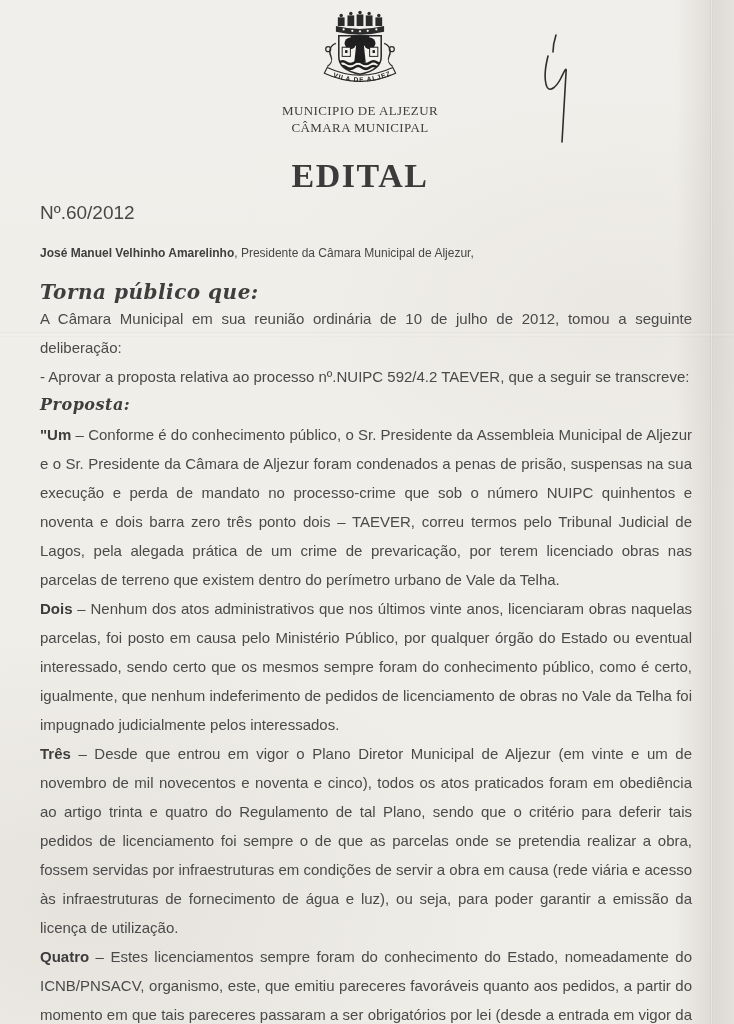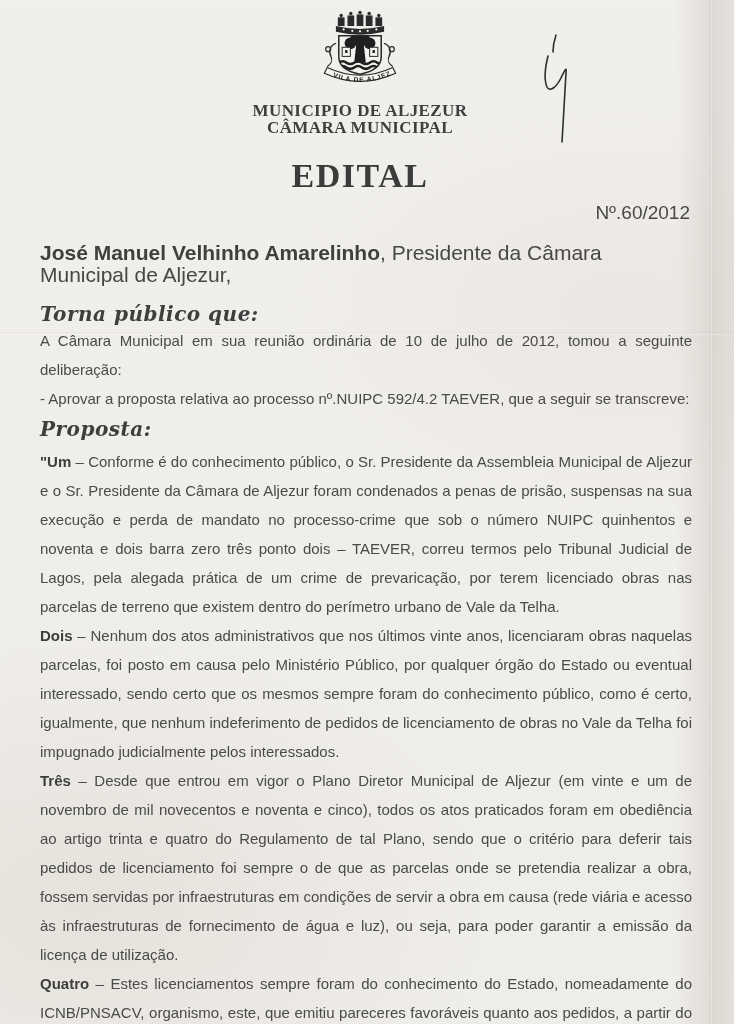--- a/index.html
+++ b/index.html
@@ -26,47 +26,47 @@
     position: absolute; left: 0; right: 0; top: 332px; height: 5px;
     background: linear-gradient(to bottom, rgba(130,124,114,0.07), rgba(255,255,255,0.18), rgba(130,124,114,0.05));
     pointer-events: none;
   }
   .content { position: absolute; left: 40px; right: 42px; top: 0; }
 
   .letterhead { text-align: center; padding-top: 8px; transform: translateX(-6px); }
   .crest { display: inline-block; }
   .org-line {
     font-family: "Liberation Serif", serif;
-    font-weight: bold;
-    font-size: 17px;
+    font-weight: normal;
+    font-size: 13px;
     line-height: 17px;
     letter-spacing: 0.4px;
     color: #3e3e3e;
   }
 
   .doc-title {
     margin: 20px 0 0 0;
     text-align: center;
     transform: translateX(-6px);
     font-size: 34px;
     font-weight: bold;
     letter-spacing: 1.5px;
     color: #3b3b3b;
     line-height: 40px;
     font-family: Liberation Serif, serif;
   }
   .doc-number {
-    text-align: right;
+    text-align: left;
     padding-right: 2px;
     margin-top: 6px;
     font-size: 19px;
     color: #484848;
   }
 
-  .salutation { margin: 18px 0 0 0; font-size: 21px; line-height: 22px; }
+  .salutation { margin: 18px 0 0 0; font-size: 12px; line-height: 22px; }
   .salutation b { color: #3f3f3f; }
 
   .script-line {
     font-family: "DejaVu Serif", serif;
     font-style: italic;
     font-weight: bold;
     font-size: 20px;
     color: #3e3e3e;
     margin: 16px 0 0 0;
     letter-spacing: 0.5px;
@@ -178,21 +178,21 @@
 
     <p class="salutation">
       <b>José Manuel Velhinho Amarelinho</b><span>, Presidente da Câmara Municipal de Aljezur,</span>
     </p>
 
     <p class="script-line">Torna público que:</p>
 
     <p class="body-par mt14">A Câmara Municipal em sua reunião ordinária de 10 de julho de 2012, tomou a seguinte deliberação:</p>
     <p class="body-par">- Aprovar a proposta relativa ao processo nº.NUIPC 592/4.2 TAEVER, que a seguir se transcreve:</p>
 
-    <p class="script-line" style="margin-top:4px; font-size:20px;">Proposta:</p>
+    <p class="script-line" style="margin-top:4px; font-size:16px;">Proposta:</p>
 
     <p class="body-par mt6">
       <b>"Um</b><span> – Conforme é do conhecimento público, o Sr. Presidente da Assembleia Municipal de Aljezur e o Sr. Presidente da Câmara de Aljezur foram condenados a penas de prisão, suspensas na sua execução e perda de mandato no processo-crime que sob o número NUIPC quinhentos e noventa e dois barra zero três ponto dois – TAEVER, correu termos pelo Tribunal Judicial de Lagos, pela alegada prática de um crime de prevaricação, por terem licenciado obras nas parcelas de terreno que existem dentro do perímetro urbano de Vale da Telha.</span>
     </p>
     <p class="body-par">
       <b>Dois</b><span> – Nenhum dos atos administrativos que nos últimos vinte anos, licenciaram obras naquelas parcelas, foi posto em causa pelo Ministério Público, por qualquer órgão do Estado ou eventual interessado, sendo certo que os mesmos sempre foram do conhecimento público, como é certo, igualmente, que nenhum indeferimento de pedidos de licenciamento de obras no Vale da Telha foi impugnado judicialmente pelos interessados.</span>
     </p>
     <p class="body-par">
       <b>Três</b><span> – Desde que entrou em vigor o Plano Diretor Municipal de Aljezur (em vinte e um de novembro de mil novecentos e noventa e cinco), todos os atos praticados foram em obediência ao artigo trinta e quatro do Regulamento de tal Plano, sendo que o critério para deferir tais pedidos de licenciamento foi sempre o de que as parcelas onde se pretendia realizar a obra, fossem servidas por infraestruturas em condições de servir a obra em causa (rede viária e acesso às infraestruturas de fornecimento de água e luz), ou seja, para poder garantir a emissão da licença de utilização.</span>
     </p>

